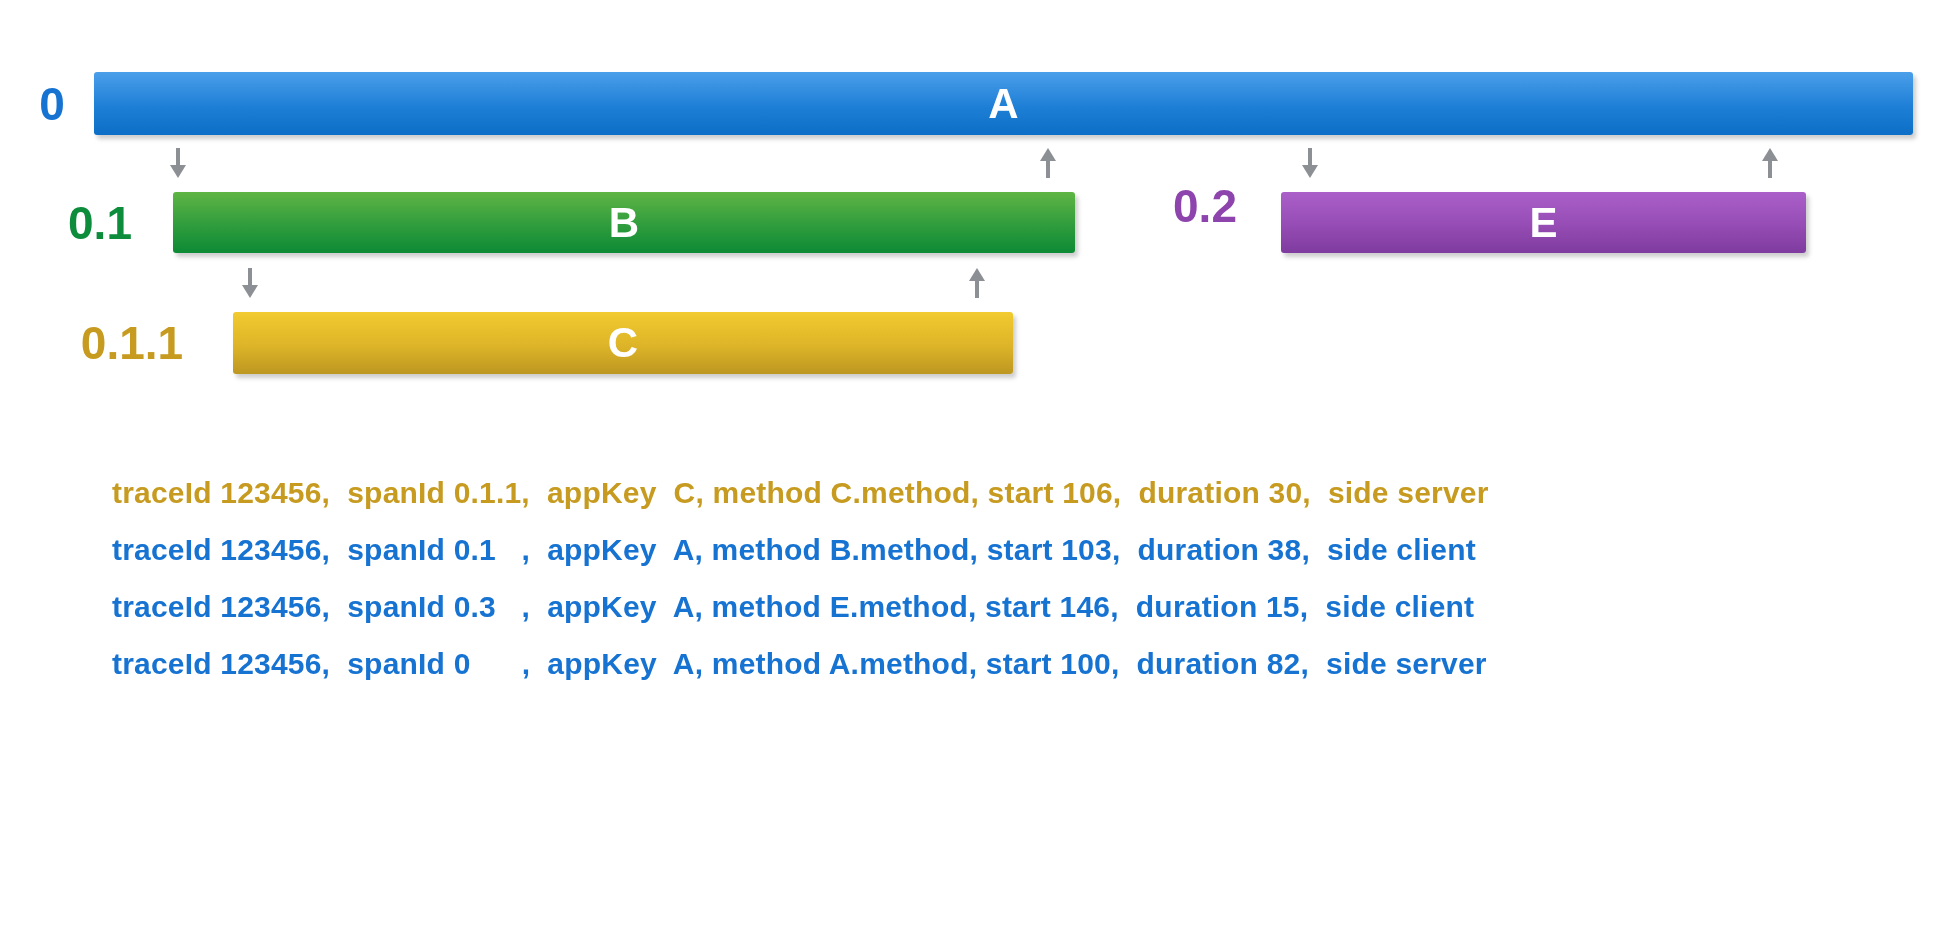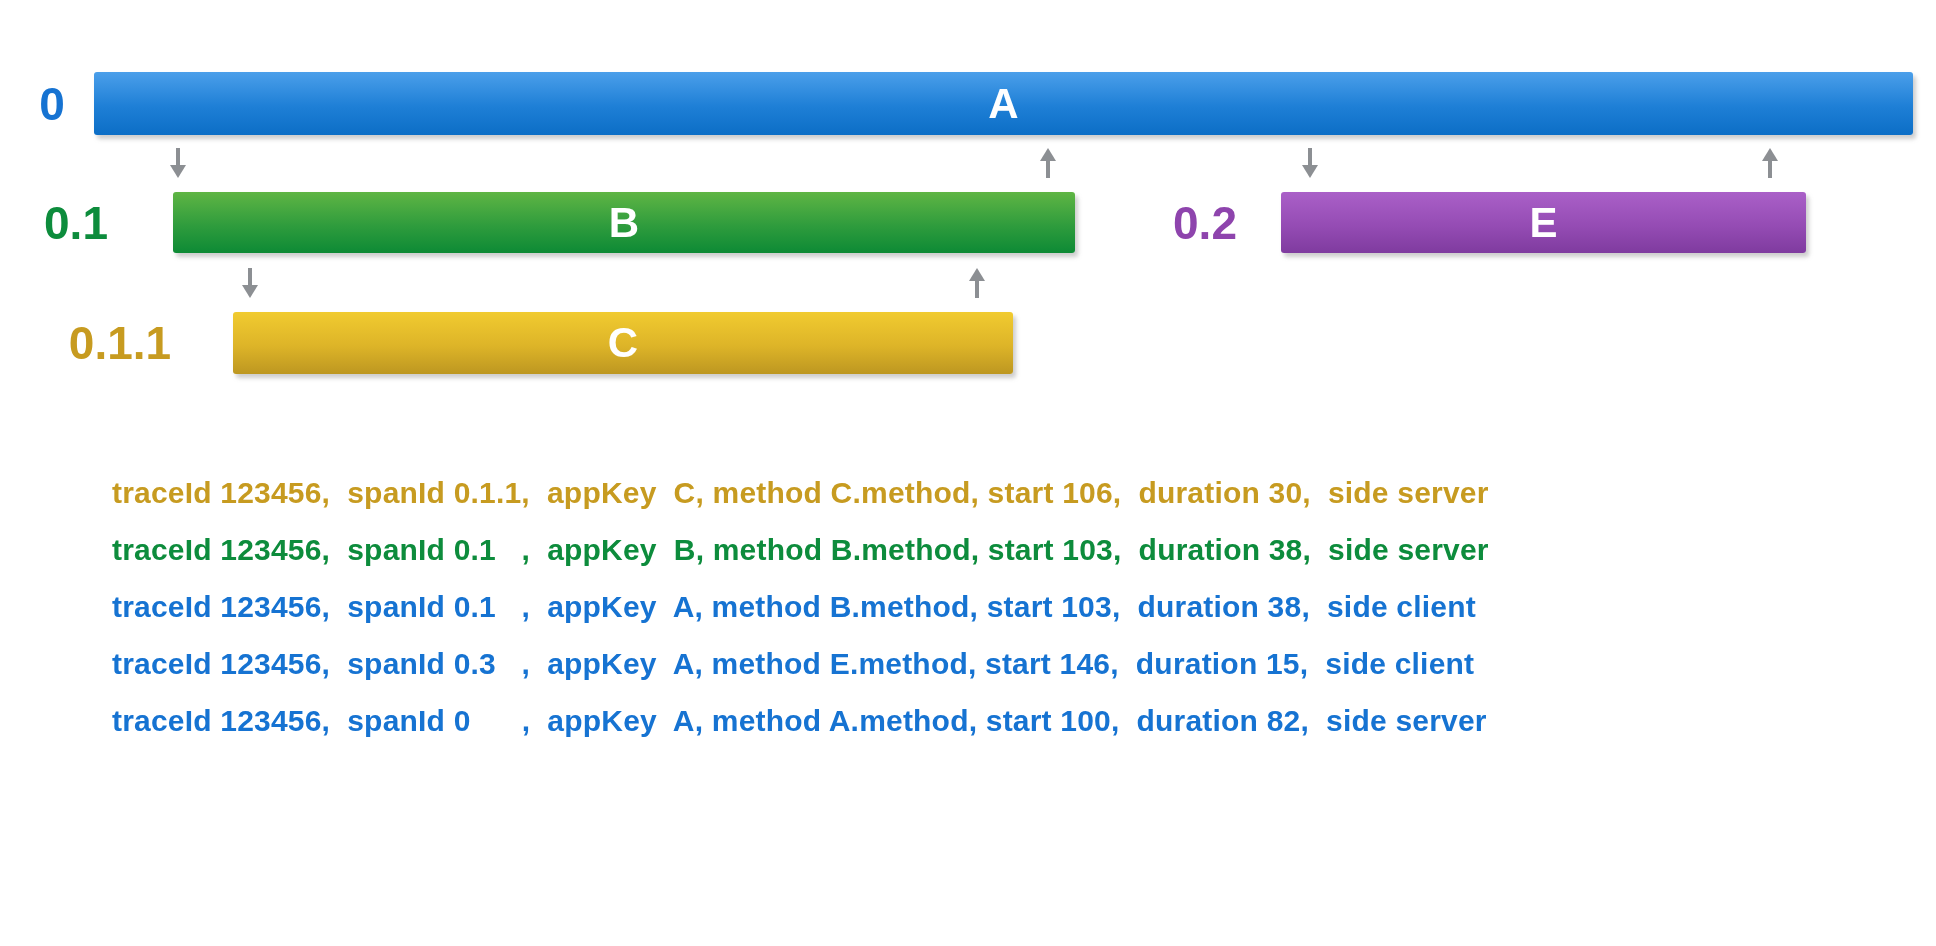--- a/index.html
+++ b/index.html
@@ -109,45 +109,44 @@
   </div>
   <div class="arrow" style="left:1302px; top:148px;">
     <div class="stem"></div>
     <div class="head-down"></div>
   </div>
   <div class="arrow" style="left:1762px; top:148px;">
     <div class="head-up"></div>
     <div class="stem"></div>
   </div>
 
-  <div class="row-label" style="left: 76px; top: 223px; color: rgb(13, 140, 60);">0.1</div>
+  <div class="row-label" style="left: 100px; top: 223px; color: rgb(13, 140, 60);">0.1</div>
   <div class="bar bar-green" style="left:173px; top:192px; width:902px; height:61px;">
     <span>B</span>
   </div>
 
-  <div class="row-label" style="left: 1205px; top: 223px; color: rgb(142, 68, 173);">0.2</div>
+  <div class="row-label" style="left: 1205px; top: 206px; color: rgb(142, 68, 173);">0.2</div>
   <div class="bar bar-purple" style="left:1281px; top:192px; width:525px; height:61px;">
     <span>E</span>
   </div>
 
   <div class="arrow" style="left:242px; top:268px;">
     <div class="stem"></div>
     <div class="head-down"></div>
   </div>
   <div class="arrow" style="left:969px; top:268px;">
     <div class="head-up"></div>
     <div class="stem"></div>
   </div>
 
-  <div class="row-label" style="left: 120px; top: 343px; color: rgb(199, 155, 32);">0.1.1</div>
+  <div class="row-label" style="left: 132px; top: 343px; color: rgb(199, 155, 32);">0.1.1</div>
   <div class="bar bar-gold" style="left:233px; top:312px; width:780px; height:62px;">
     <span>C</span>
   </div>
 
   <div class="trace-block">
     <div class="trace-line" style="color: rgb(199, 155, 32);">traceId 123456,  spanId 0.1.1,  appKey  C, method C.method, start 106,  duration 30,  side server</div>
-    <div class="trace-line" style="color: rgb(13, 140, 60);">traceId 123456,  spanId 0.1   ,  appKey  B, method B.method, start 103,  duration 38,  side server</div>
     <div class="trace-line" style="color: rgb(22, 115, 210);">traceId 123456,  spanId 0.1   ,  appKey  A, method B.method, start 103,  duration 38,  side client</div>
     <div class="trace-line" style="color: rgb(22, 115, 210);">traceId 123456,  spanId 0.3   ,  appKey  A, method E.method, start 146,  duration 15,  side client</div>
     <div class="trace-line" style="color: rgb(22, 115, 210);">traceId 123456,  spanId 0      ,  appKey  A, method A.method, start 100,  duration 82,  side server</div>
   </div>
 
 </div>
 
 </body></html>

